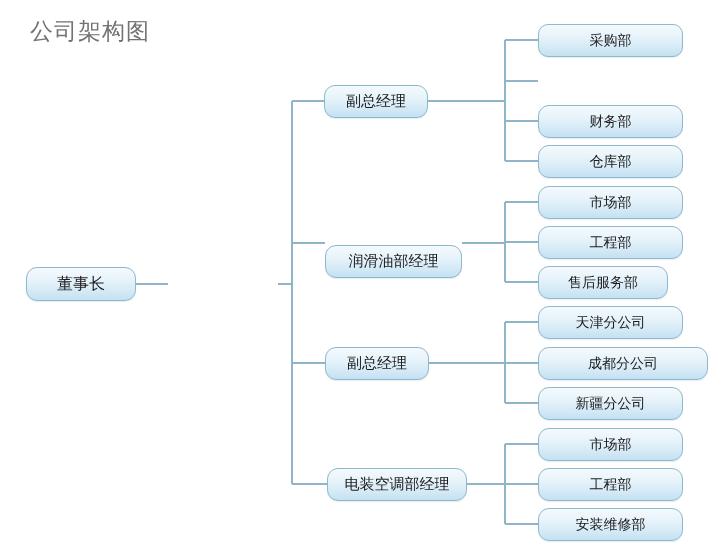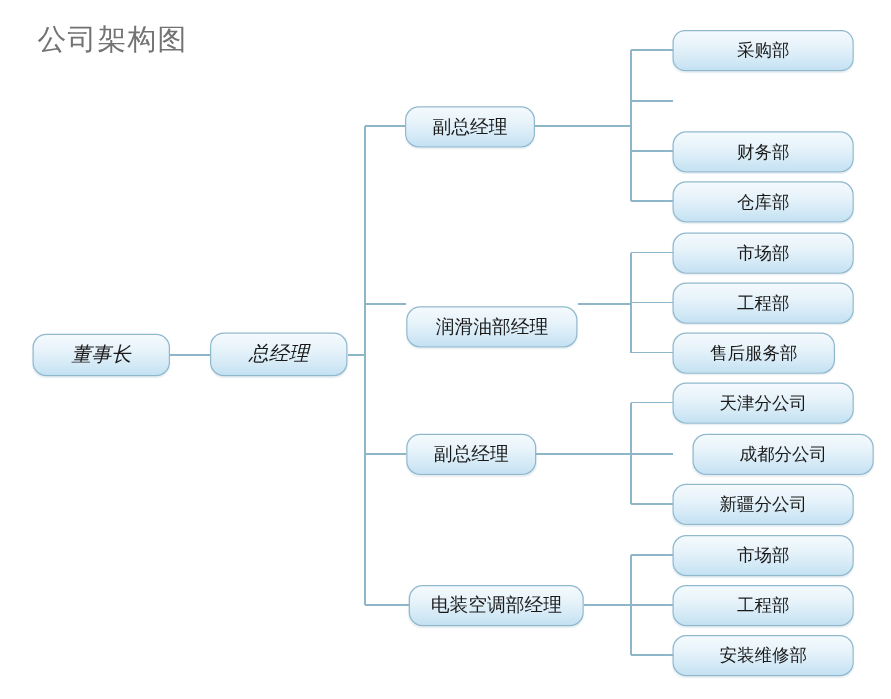--- a/index.html
+++ b/index.html
@@ -50,21 +50,21 @@
     border-radius: 11px;
     background: linear-gradient(to bottom, #f4fafd 0%, #e7f3fa 38%, #d3e9f6 75%, #c4e1f2 100%);
     color: #1a1a1a;
     font-size: 15px;
     white-space: nowrap;
     box-shadow: 0 1px 1px rgba(120,160,185,0.18);
   }
   .node-label {
     pointer-events: none;
   }
-  .node.level-1 { font-size: 16px; font-style: italic; }
+  .node.level-1 { font-size: 16px; }
   .node.level-2 { font-size: 15px; }
   .node.level-3 { font-size: 14px; }
 </style>
 </head>
 <body>
 
 <div id="chart-root" style="background: rgb(255, 255, 255);">
 
   <div id="page-title" style="color: #737373; text-align: center;">公司架构图</div>
 
@@ -107,23 +107,20 @@
       <path d="M505,524 L538,524"></path>
     </g>
   </svg>
 
   <div id="node-layer">
 
     <div class="node level-1" style="left: 26px; top: 267px; width: 110px; height: 34px; border-color: rgb(143, 184, 205);">
       <span class="node-label">董事长</span>
     </div>
 
-    <div class="node level-1" style="left: 168px; top: 266px; width: 110px; height: 35px; border-color: rgb(143, 184, 205);">
-      <span class="node-label">总经理</span>
-    </div>
 
     <div class="node level-2" style="left: 324px; top: 85px; width: 104px; height: 33px; border-color: rgb(143, 184, 205);">
       <span class="node-label">副总经理</span>
     </div>
 
     <div class="node level-2" style="left: 325px; top: 227px; width: 137px; height: 33px; border-color: rgb(143, 184, 205); margin-top: 18px;">
       <span class="node-label">润滑油部经理</span>
     </div>
 
     <div class="node level-2" style="left: 325px; top: 347px; width: 104px; height: 33px; border-color: rgb(143, 184, 205);">
@@ -156,21 +153,21 @@
     </div>
 
     <div class="node level-3" style="left: 538px; top: 266px; width: 130px; height: 33px; border-color: rgb(143, 184, 205);">
       <span class="node-label">售后服务部</span>
     </div>
 
     <div class="node level-3" style="left: 538px; top: 306px; width: 145px; height: 33px; border-color: rgb(143, 184, 205); text-align: right;">
       <span class="node-label">天津分公司</span>
     </div>
 
-    <div class="node level-3" style="left: 554px; top: 347px; width: 145px; height: 33px; border-color: rgb(143, 184, 205);">
+    <div class="node level-3" style="left: 538px; top: 347px; width: 170px; height: 33px; border-color: rgb(143, 184, 205);">
       <span class="node-label">成都分公司</span>
     </div>
 
     <div class="node level-3" style="left: 538px; top: 387px; width: 145px; height: 33px; border-color: rgb(143, 184, 205);">
       <span class="node-label">新疆分公司</span>
     </div>
 
     <div class="node level-3" style="left: 538px; top: 428px; width: 145px; height: 33px; border-color: rgb(143, 184, 205);">
       <span class="node-label">市场部</span>
     </div>

